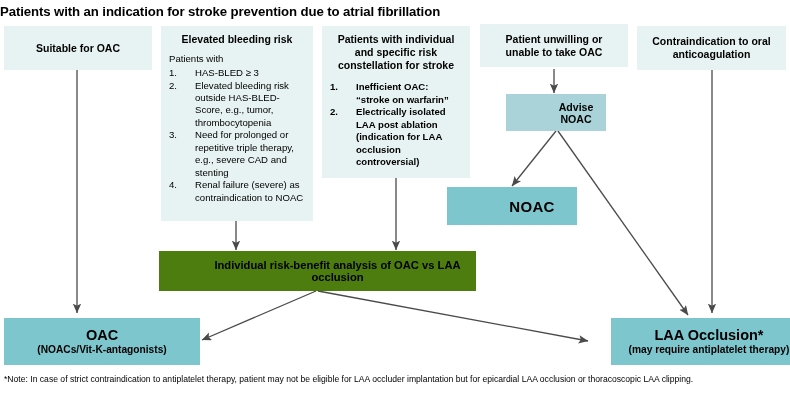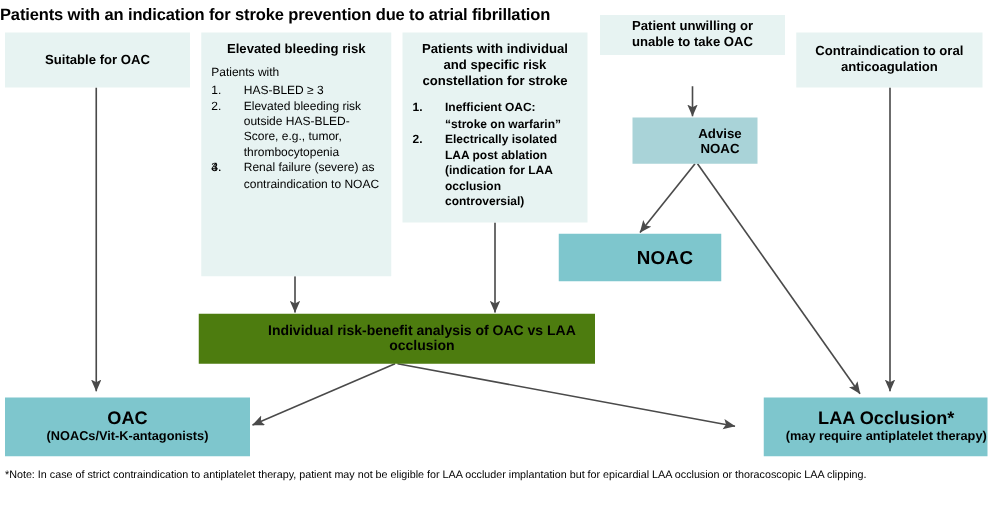--- a/index.html
+++ b/index.html
@@ -174,34 +174,34 @@
   <div class="box col-box shade-pale" style="left:4px; top:26px; width:148px; height:44px;">
     <div class="center-label box-head">Suitable for OAC</div>
   </div>
 
   <div class="box col-box shade-pale" style="left:161px; top:26px; width:152px; height:195px;">
     <div class="box-head">Elevated bleeding risk</div>
     <div class="intro">Patients with</div>
     <ol class="numlist">
       <li><span class="num">1.</span><span>HAS-BLED ≥ 3</span></li>
       <li><span class="num">2.</span><span>Elevated bleeding risk outside HAS-BLED-Score, e.g., tumor, thrombocytopenia</span></li>
-      <li><span class="num">3.</span></li>
+      <li><span class="num">3.</span><span>Need for prolonged or repetitive triple therapy, e.g., severe CAD and stenting</span></li>
       <li><span class="num">4.</span><span>Renal failure (severe) as contraindication to NOAC</span></li>
     </ol>
   </div>
 
   <div class="box col-box shade-pale" style="left:322px; top:26px; width:148px; height:152px;">
     <div class="box-head">Patients with individual and specific risk constellation for stroke</div>
     <ol class="numlist bold" style="margin-top:10px;">
       <li><span class="num">1.</span><span>Inefficient OAC: “stroke on warfarin”</span></li>
       <li><span class="num">2.</span><span>Electrically isolated LAA post ablation (indication for LAA occlusion controversial)</span></li>
     </ol>
   </div>
 
-  <div class="box col-box shade-pale" style="left:480px; top:12px; width:148px; height:32px;">
+  <div class="box col-box shade-pale" style="left:480px; top:24px; width:148px; height:43px;">
     <div class="center-label box-head">Patient unwilling or unable to take OAC</div>
   </div>
 
   <div class="box col-box shade-pale" style="left:637px; top:26px; width:149px; height:44px;">
     <div class="center-label box-head">Contraindication to oral anticoagulation</div>
   </div>
 
   <div class="box shade-mid" style="left:506px; top:94px; width:100px; height:37px;">
     <div class="center-label advise-label">Advise NOAC</div>
   </div>

